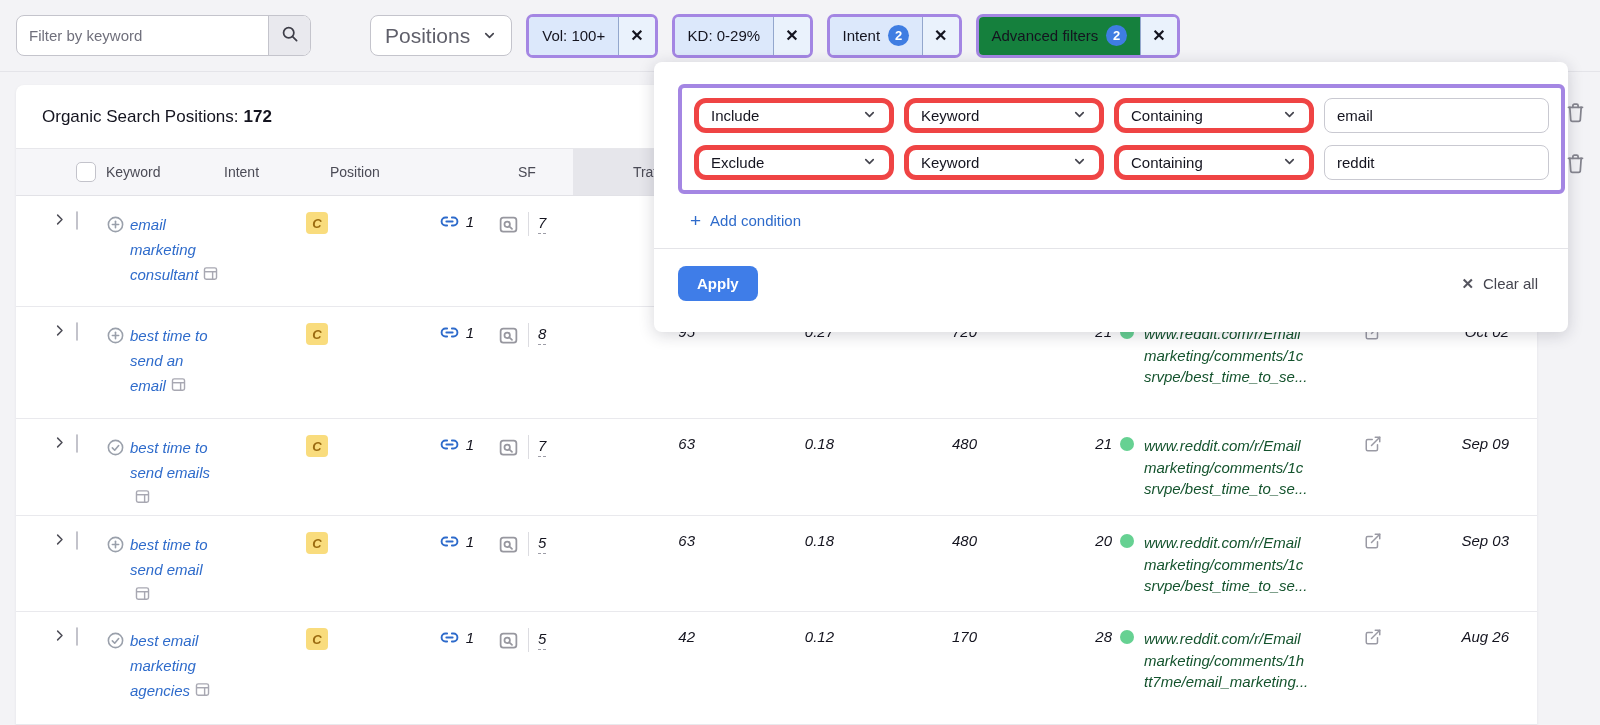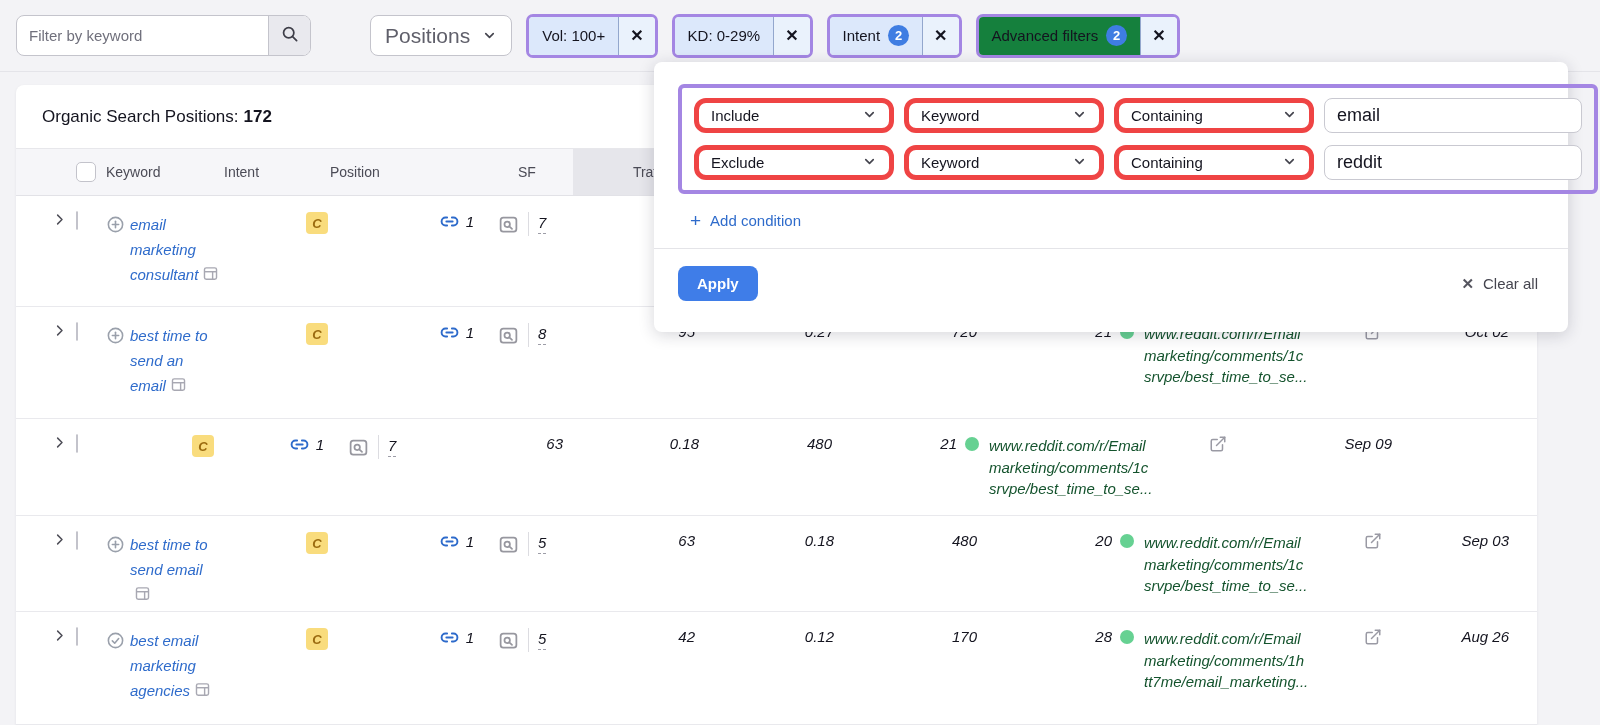--- a/index.html
+++ b/index.html
@@ -81,21 +81,21 @@
     background:#fff; border-radius:8px; box-shadow:0 3px 16px rgba(25,25,50,.18);
     z-index:5; padding:22px 24px 0; }
   .cond-area { display:flex; }
   .cond-box { flex:1; border:4px solid #a486e3; border-radius:6px; padding:10px 12px;
     display:flex; flex-direction:column; gap:12px; }
   .cond-row { display:flex; gap:10px; }
   .select { width:200px; height:35px; display:flex; justify-content:space-between;
     align-items:center; border:5px solid #ef4444; border-radius:12px; padding:0 12px;
     background:#fff; font-size:15px; cursor:pointer; }
   .cond-input { flex:1; height:35px; border:1px solid #c9c9d1; border-radius:8px;
-    padding:0 12px; font-size:18px; font-family:inherit; color:#14141f; outline:none; }
+    padding:0 12px; font-size:15px; font-family:inherit; color:#14141f; outline:none; }
   .trash-col { width:40px; display:flex; flex-direction:column; align-items:center;
     padding-top:18px; gap:30px; }
   .trash-btn { cursor:pointer; line-height:0; }
   .add-cond { display:flex; align-items:center; gap:9px; color:#2e6bcb; font-size:15px;
     margin:17px 0 0 12px; cursor:pointer; width:fit-content; }
   .add-plus { font-size:19px; line-height:1; }
   .panel-div { border-top:1px solid #e4e4e8; margin:18px -24px 0; }
   .panel-foot { display:flex; justify-content:space-between; align-items:center;
     padding:17px 6px 0 0; }
   .apply-btn { background:#3f7de8; color:#fff; font-weight:bold; font-size:15px;
@@ -324,20 +324,34 @@
   </div>
       <div class="grid trow r3">
     <div class="cell-exp">
       <span>
         <svg viewBox="0 0 24 24" width="15" height="15" fill="none" stroke="#4e4e58" stroke-width="2.4" stroke-linecap="round" stroke-linejoin="round">
               <polyline points="9 5 16 12 9 19"></polyline>
             </svg>
       </span>
     </div>
     <div><span class="checkbox"></span></div>
+    <div class="cell-kw">
+
+      <span style="padding-top:3px">
+        <svg viewBox="0 0 24 24" width="19" height="19" fill="none" stroke="#9aa0ab" stroke-width="2" stroke-linecap="round" stroke-linejoin="round">
+              <circle cx="12" cy="12" r="9"></circle>
+              <polyline points="8 12.5 11 15.5 16 9.5"></polyline>
+            </svg>
+      </span>
+      <span class="kw-text"><span>best time to send emails</span><span class="page-ic"><svg viewBox="0 0 24 24" width="17" height="17" fill="none" stroke="#a8a8b2" stroke-width="2">
+                <rect x="3.5" y="4" width="17" height="16" rx="2.5"></rect>
+                <line x1="3.5" y1="9.5" x2="20.5" y2="9.5"></line>
+                <line x1="15" y1="9.5" x2="15" y2="20"></line>
+              </svg></span></span>
+    </div>
     <div class="cell-intent">
       <span class="intent-badge">C</span>
     </div>
     <div class="cell-pos">
       <span style="line-height:0">
         <svg viewBox="0 0 24 24" width="19" height="19" fill="none" stroke="#2e6bcb" stroke-width="2.4" stroke-linecap="round" stroke-linejoin="round">
               <path d="M15 7h2a5 5 0 0 1 0 10h-2"></path>
               <path d="M9 17H7A5 5 0 0 1 7 7h2"></path>
               <line x1="8" y1="12" x2="16" y2="12"></line>
             </svg>

